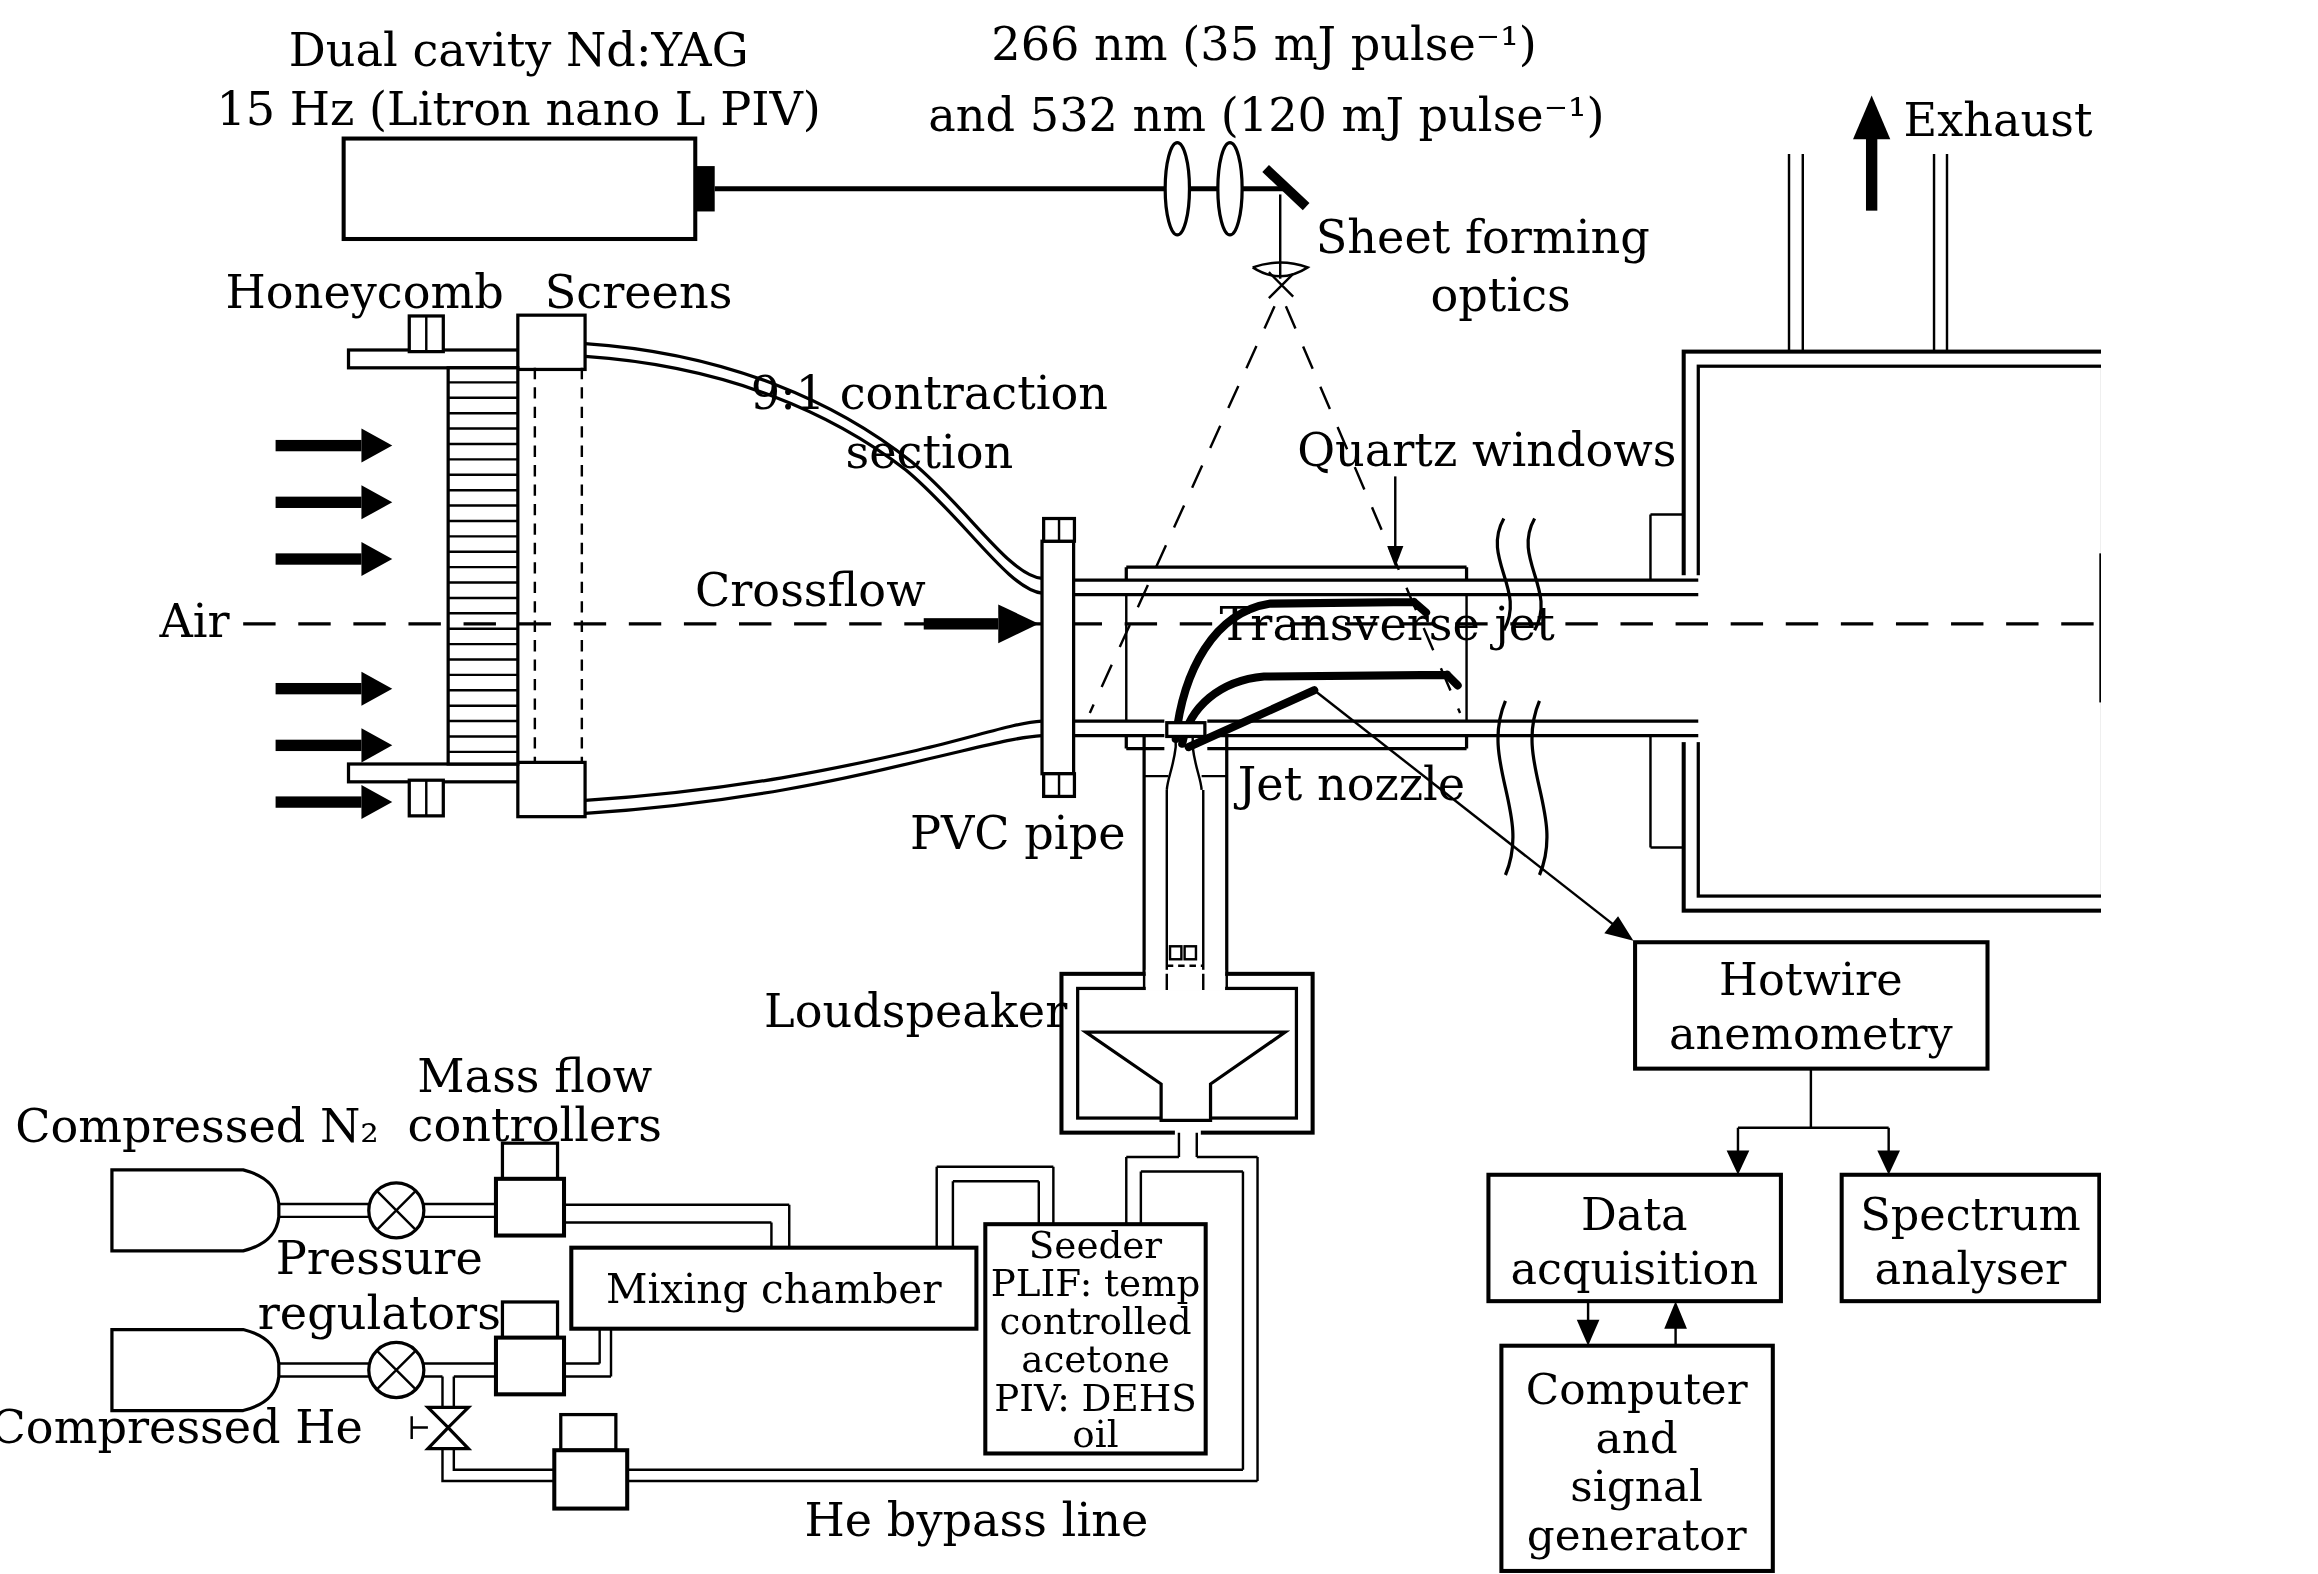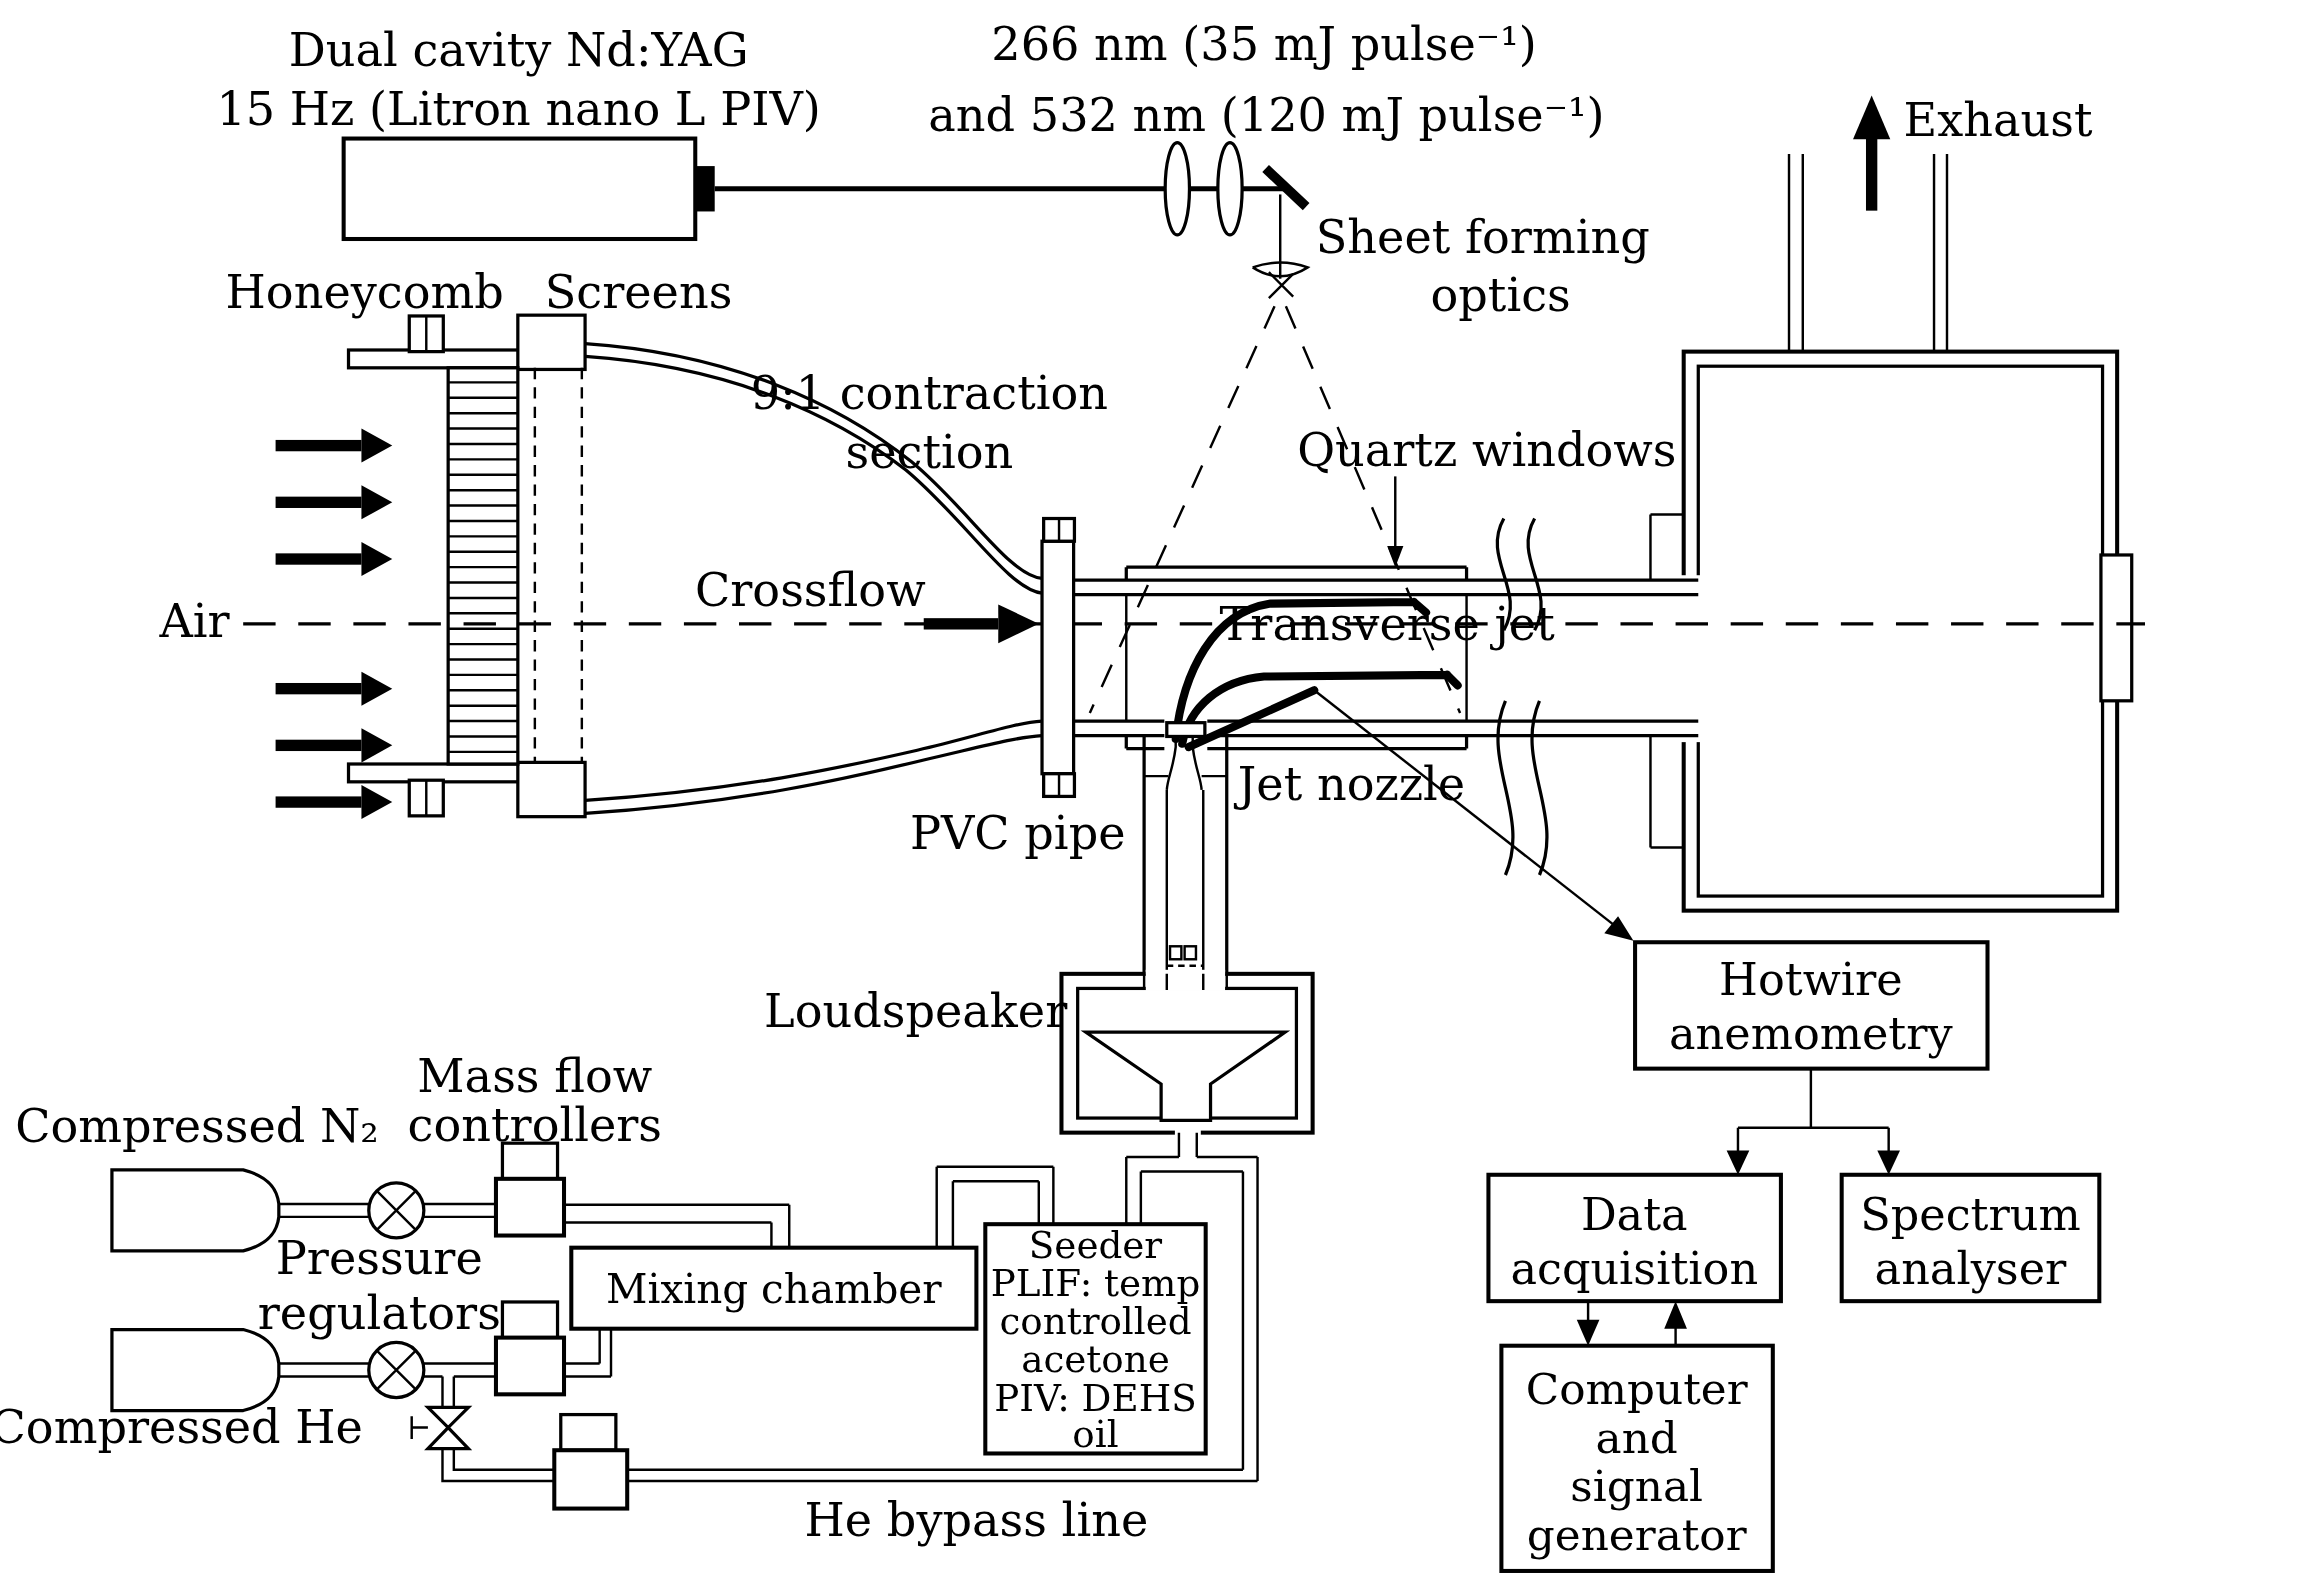--- a/index.html
+++ b/index.html
@@ -1,16 +1,16 @@
 <!DOCTYPE html>
 <html style="font-size:13px"><head>
 <meta charset="utf-8">
 <style>
   html,body{margin:0;padding:0;background:#ffffff;}
-  #page{position:relative;width:2101px;height:1575px;background:#ffffff;overflow:hidden;padding-left:44px;}
+  #page{position:relative;width:2101px;height:1575px;background:#ffffff;overflow:hidden;}
   svg{position:absolute;left:0;top:0;}
   text{font-family:"DejaVu Serif","Liberation Serif",serif;fill:#000;}
   .t{font-size:57px;}
   .tm{font-size:50px;}
   .ts{font-size:46px;}
   .tb{font-size:55px;}
   .tc{font-size:54px;}
   .ln{stroke:#000;fill:none;stroke-width:4;}
   .ln3{stroke:#000;fill:none;stroke-width:3;}
   .lnw{stroke:#000;fill:#fff;stroke-width:4;}

